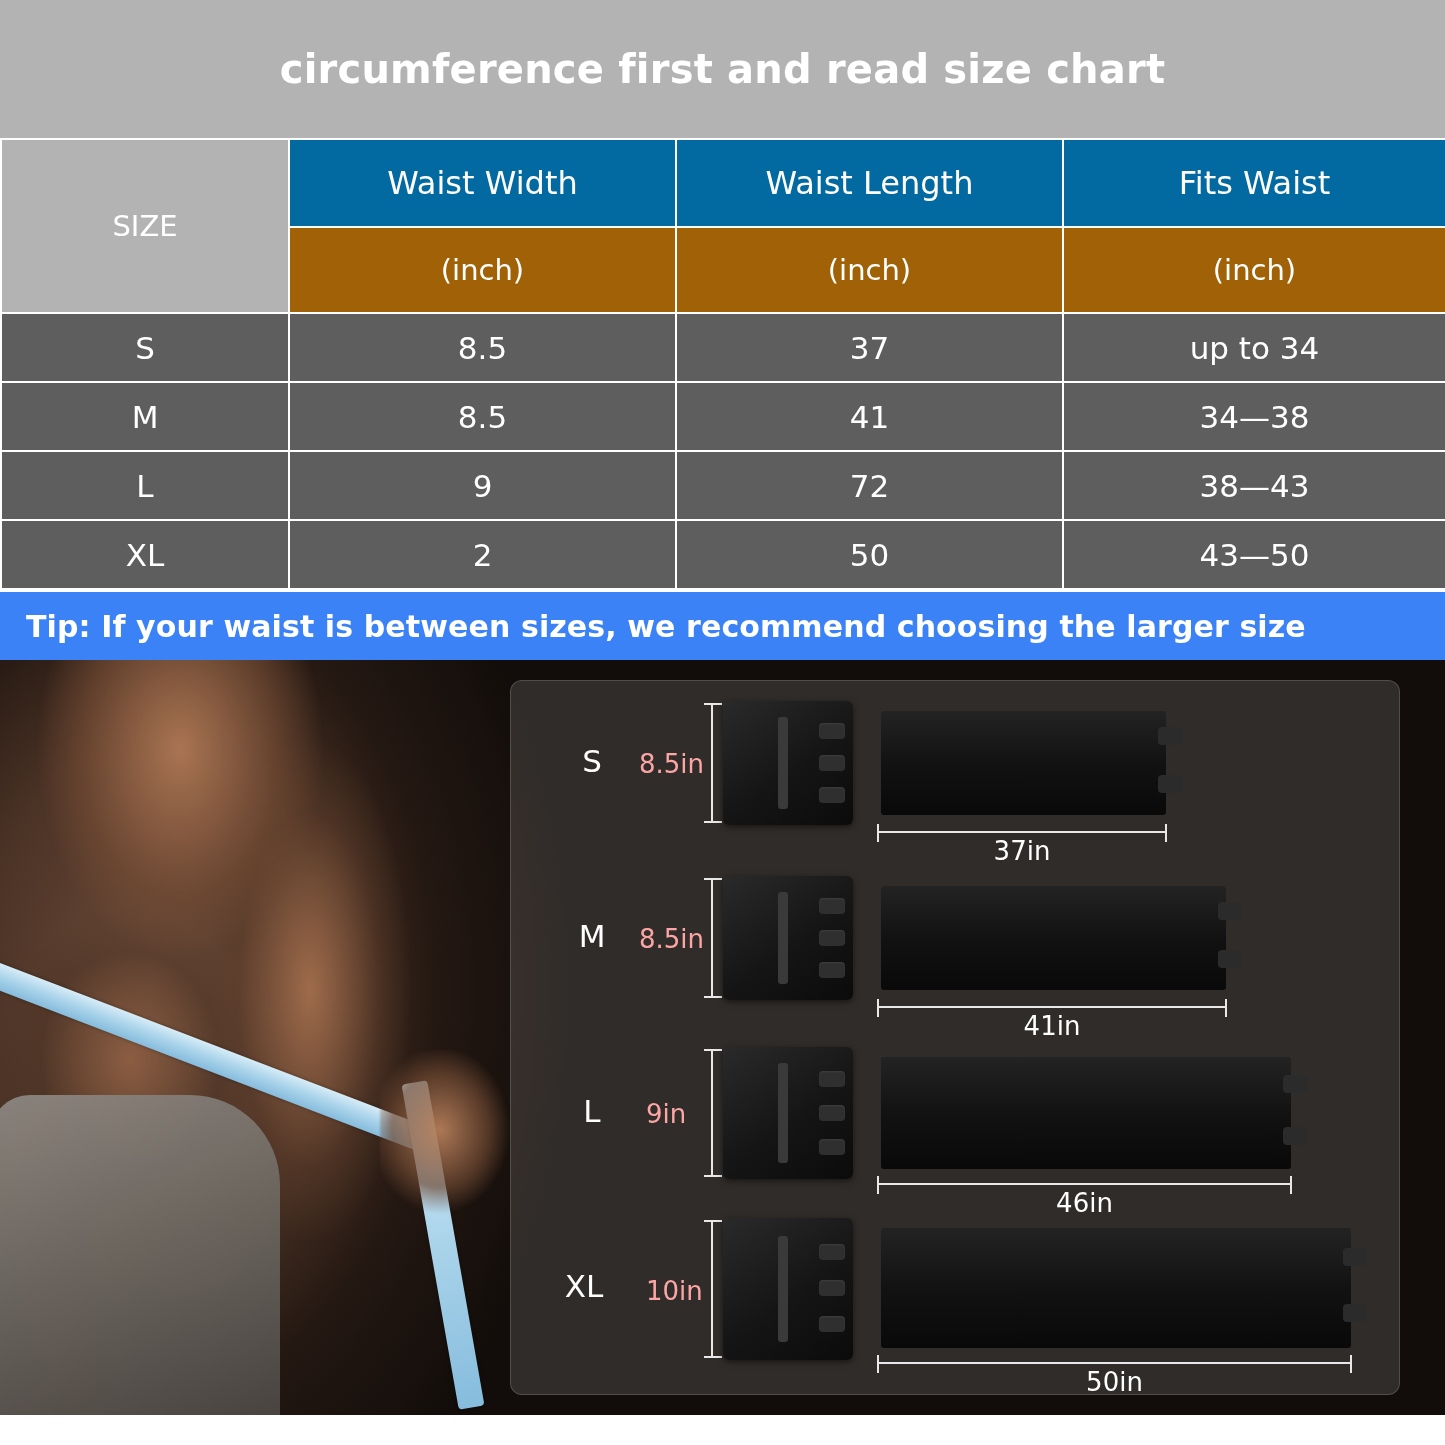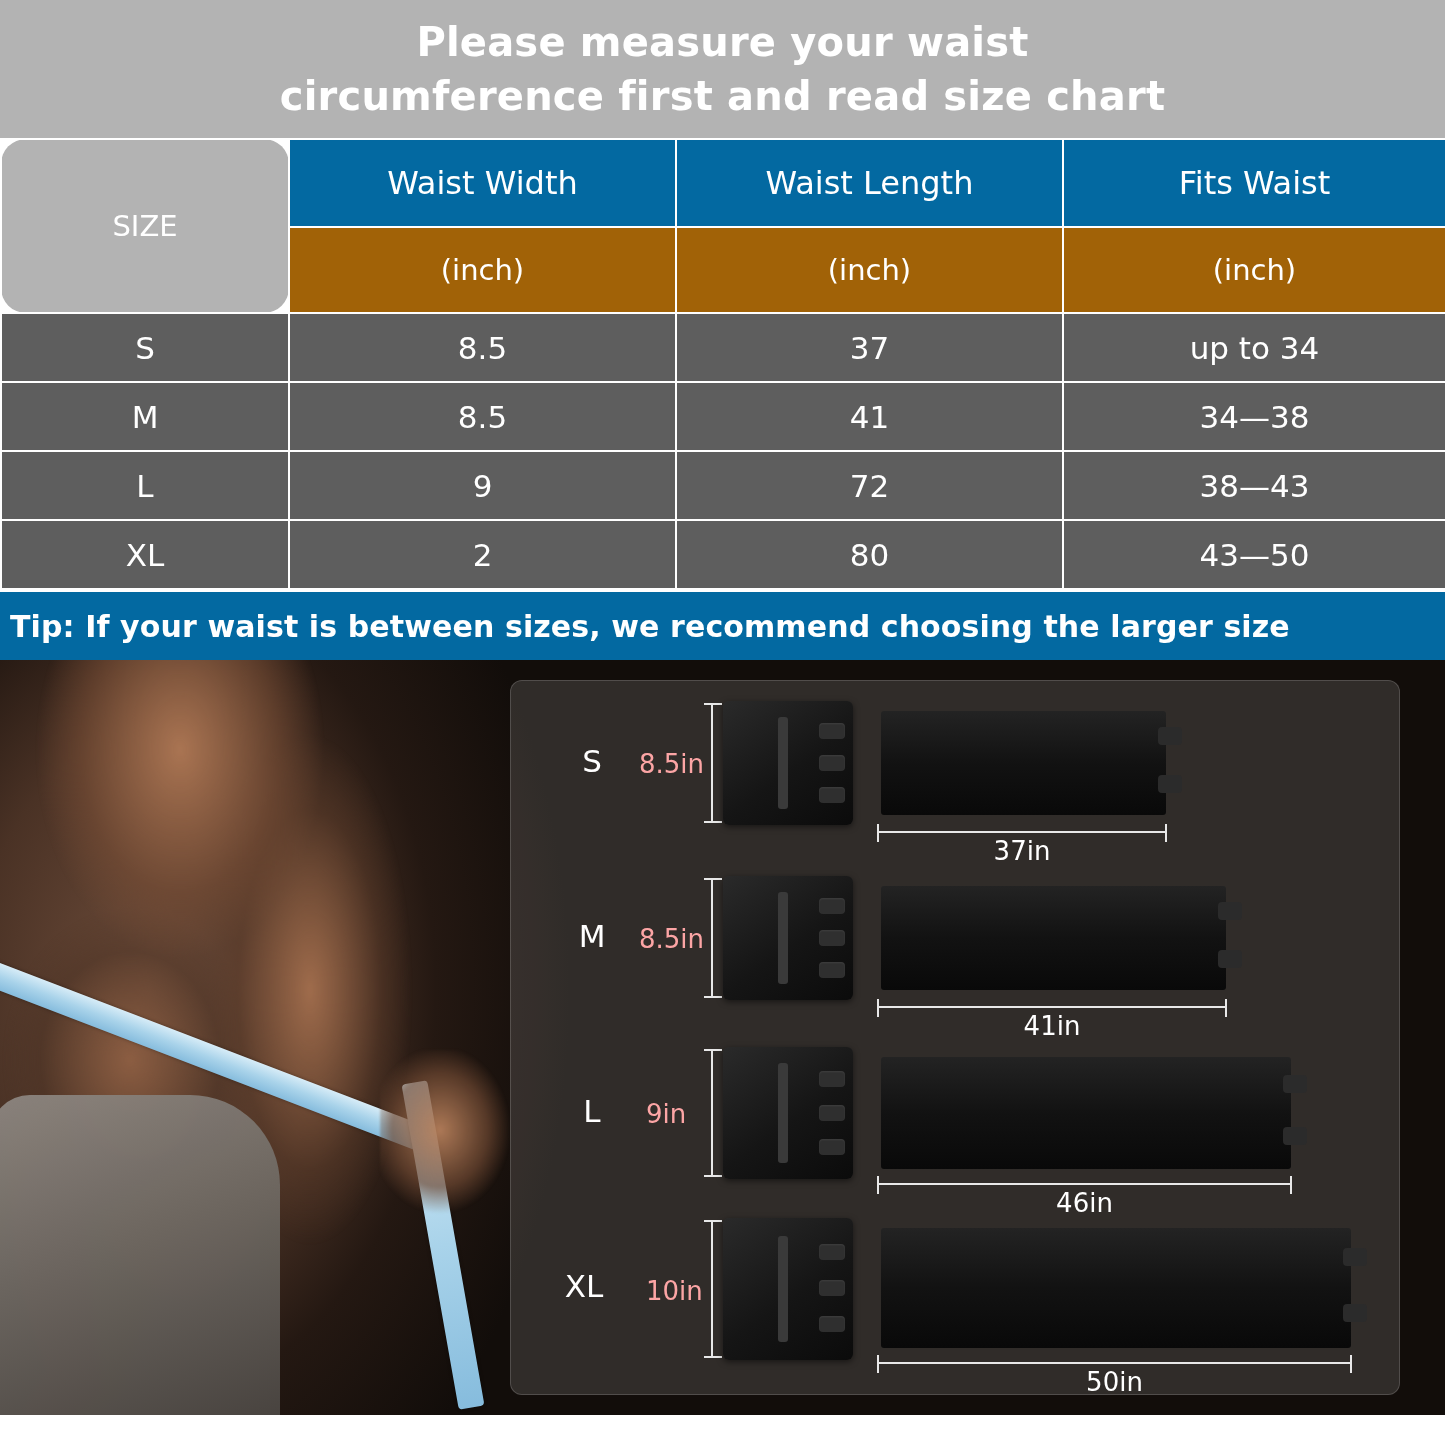--- a/index.html
+++ b/index.html
@@ -65,35 +65,34 @@
   }
   .hdr-unit {
     background: #a16207;
     height: 84px;
     font-size: 29px;
   }
   .hdr-size {
     background: #b3b3b3;
     font-size: 29px;
     vertical-align: middle;
-    border-radius: 25px;
   }
   .body-row td {
     background: #5e5e5e;
     height: 67px;
     font-size: 31px;
   }
 
   
   .tip-bar {
-    background: #0369a1;
+    background: #3b82f6;
     height: 70px;
     display: flex;
     align-items: center;
-    padding-left: 10px;
+    padding-left: 26px;
     box-sizing: border-box;
     border-top: 2px solid #ffffff;
   }
   .tip-text {
     color: #ffffff;
     font-size: 30px;
     font-weight: bold;
     letter-spacing: 0.1px;
   }
 
@@ -272,21 +271,20 @@
     border-radius: 4px;
   }
 </style>
 </head>
 <body>
 
 <div class="page">
 
   <div class="header">
     <div class="header-title">
-      <div>Please measure your waist</div>
       <div>circumference first and read size chart</div>
     </div>
   </div>
 
   <table class="size-table">
     <colgroup>
       <col class="col-size">
         <col class="col-a">
         <col class="col-b">
         <col class="col-c">
@@ -318,21 +316,21 @@
       </tr>
       <tr class="body-row">
         <td>L</td>
         <td>9</td>
         <td>72</td>
         <td>38—43</td>
       </tr>
       <tr class="body-row">
         <td>XL</td>
         <td>2</td>
-        <td>80</td>
+        <td>50</td>
         <td>43—50</td>
       </tr>
     </tbody>
   </table>
 
   <div class="tip-bar">
     <span class="tip-text">Tip: If your waist is between sizes, we recommend choosing the larger size</span>
   </div>
 
   <div class="photo-area">

